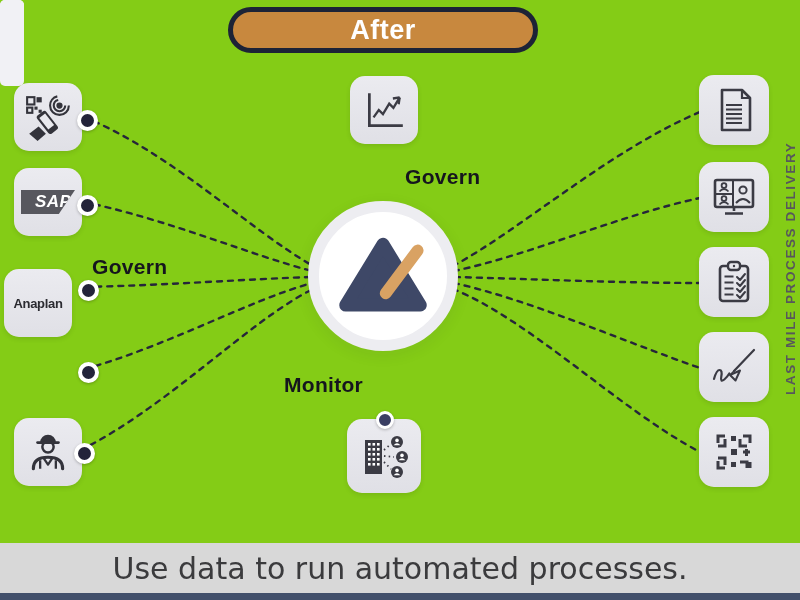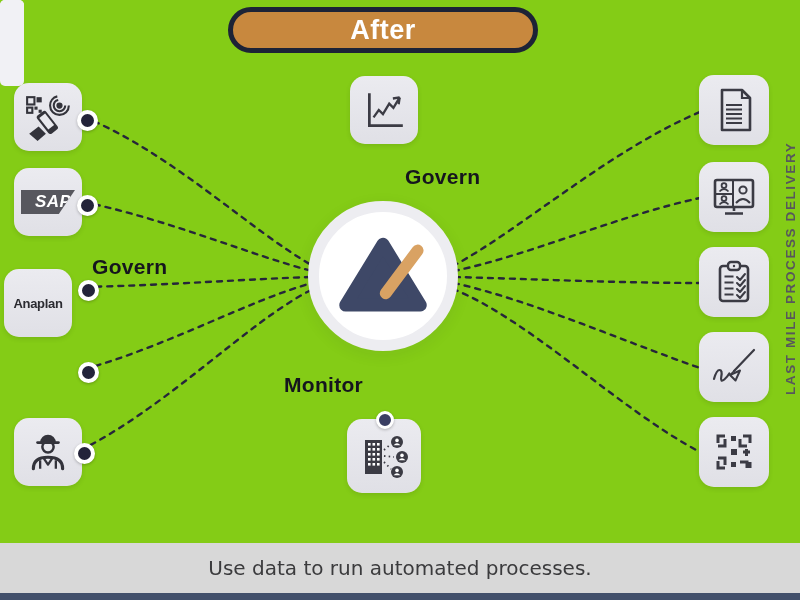--- a/index.html
+++ b/index.html
@@ -41,21 +41,21 @@
     font-style:italic;font-weight:800;font-size:17px;letter-spacing:.5px;}
   .anaplan-logo{color:#2b2b31;font-weight:800;font-size:13px;letter-spacing:-.3px;}
   
   .side-text{position:absolute;right:2px;top:118px;height:300px;z-index:5;
     writing-mode:vertical-rl;transform:rotate(180deg);
     display:flex;align-items:center;justify-content:center;
     color:#57575c;font-size:13.5px;font-weight:600;letter-spacing:1.6px;}
   
   .footer-bar{position:absolute;left:0;bottom:7px;width:800px;height:50px;background:#d8d8d8;z-index:5;
     display:flex;align-items:center;justify-content:center;}
-  .footer-caption{font-family:"DejaVu Sans",sans-serif;font-size:20px;color:#3b3b3d;}
+  .footer-caption{font-family:"DejaVu Sans",sans-serif;font-size:30px;color:#3b3b3d;}
   .footer-navy{position:absolute;left:0;bottom:0;width:800px;height:7px;background:#42506b;z-index:5;}
   svg{display:block;}
 </style>
 </head>
 <body>
 
 <div class="canvas">
 
   <svg class="connectors" width="800" height="600" viewBox="0 0 800 600">
     <g fill="none" stroke="#26263a" stroke-width="2.4" stroke-linecap="round" stroke-dasharray="5 6">

